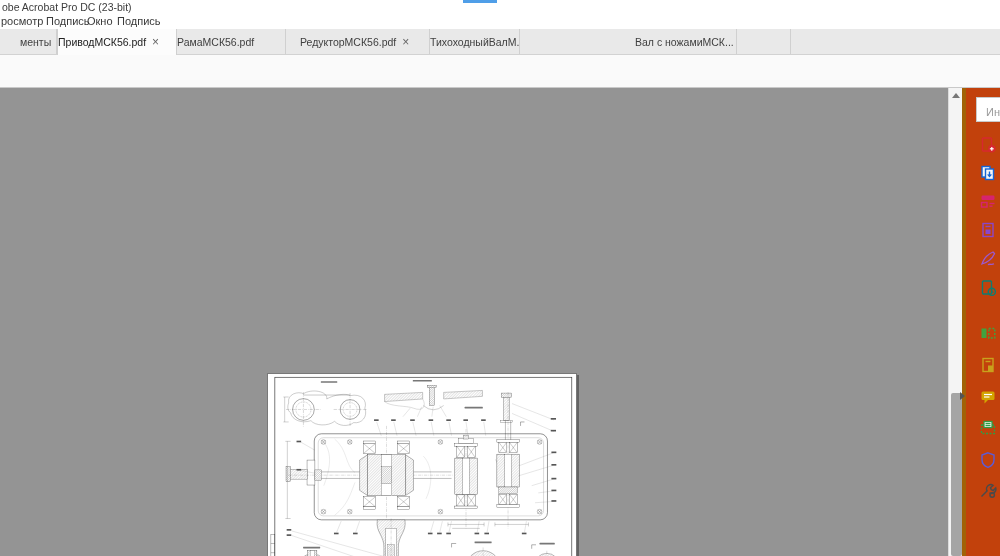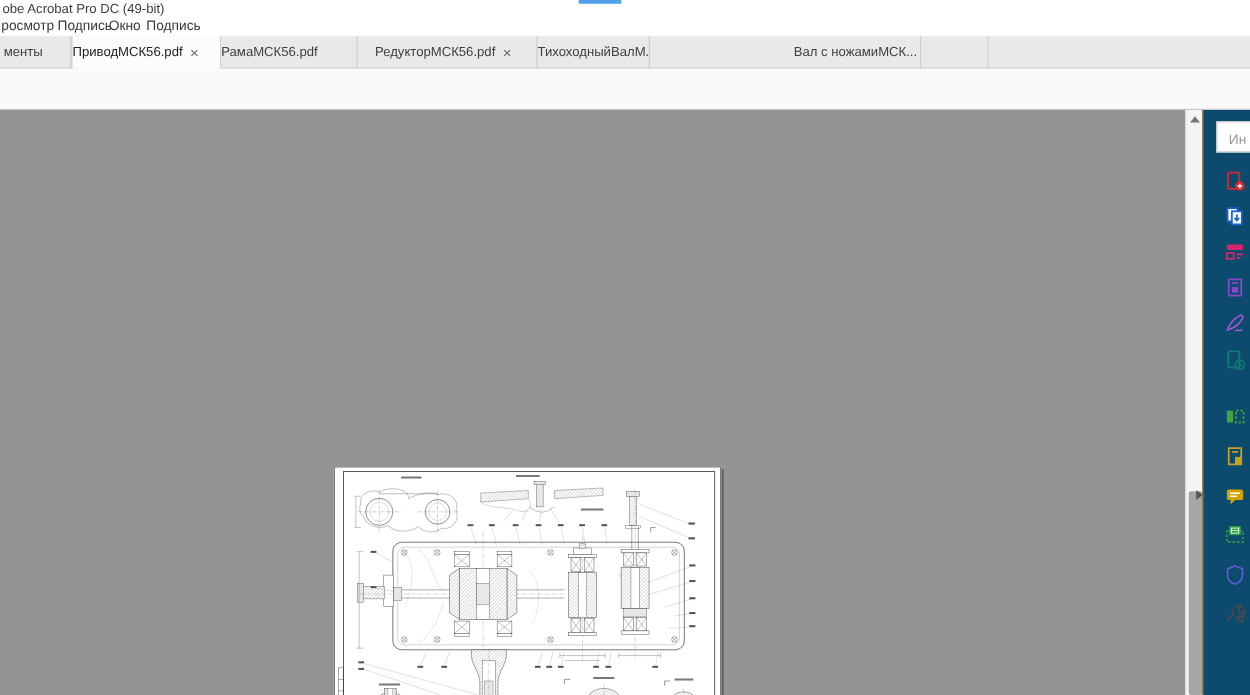--- a/index.html
+++ b/index.html
@@ -15,21 +15,21 @@
   .menubar { position:absolute; left:0; top:14px; width:1000px; height:15px; background:#fff;text-align:right; }
   .menubar span { position:absolute; top:1px; font-size:11px; color:#3a3a3a; cursor:default; white-space:nowrap; }
 
   
   .tabbar { position:absolute; left:0; top:29px; width:1000px; height:26px; background:#e9e9e9; }
   .tabbar::after { content:""; position:absolute; left:0; bottom:0; width:1000px; height:1px; background:#d2d2d2; }
   .tab { position:absolute; top:0; height:26px; display:flex; align-items:center; 
          border-right:1px solid #d0d0d0; color:#3f3f3f; font-size:10.5px; white-space:nowrap; overflow:hidden; }
   .tab.active { background:#fcfcfc; z-index:2; color:#222; border-left:1px solid #d0d0d0; }
   .tab .close { margin-left:6px; font-size:12px; color:#666; line-height:1; }
-  .tab.first { justify-content:flex-start; padding-left:3px; border-right:1px solid #d0d0d0; }
+  .tab.first { justify-content:flex-start; padding-left:20px; border-right:1px solid #d0d0d0; }
   .tab-extra-sep { position:absolute; left:790px; top:0; width:1px; height:26px; background:#d0d0d0; }
 
   
   .toolbar { position:absolute; left:0; top:55px; width:1000px; height:33px; background:#fafafa; border-bottom:1px solid #c9c9c9; }
   .tbtn { position:absolute; top:60px; width:20px; height:20px; display:flex; align-items:center; justify-content:center; }
   .tsep { position:absolute; top:59px; width:1px; height:22px; background:#d8d8d8; }
   .page-input { position:absolute; left:345px; top:61px; width:24px; height:18px; border:1px solid #cfcfcf; border-bottom:1px solid #8a8a8a;
                 background:#fff; text-align:center; font-size:11px; color:#333; font-family:"Liberation Sans",sans-serif; }
   .page-of { position:absolute; left:374px; top:64px; font-size:11px; color:#4a4a4a; }
   .zoom-ctl { position:absolute; left:527px; top:61px; width:50px; height:18px; border-bottom:1px solid #bdbdbd; color:#4a4a4a; font-size:11px; }
@@ -43,33 +43,33 @@
   .pdf-page { position:absolute; left:267px; top:285px; width:310px; height:227px; background:#fff;
               border:1px solid #787878; box-shadow:2px 2px 0 rgba(40,40,40,.45); }
   .pdf-page svg { display:block; width:100%; height:100%; }
 
   
   .vscroll { position:absolute; left:948px; top:88px; width:14px; height:468px; background:#f4f4f4; border-left:1px solid #dcdcdc; }
   .vscroll .up { position:absolute; left:3px; top:5px; width:0; height:0; border-left:4px solid transparent; border-right:4px solid transparent; border-bottom:5px solid #777; }
   .vscroll .thumb { position:absolute; left:1.5px; top:305px; width:11px; height:163px; background:#a5a5a5; border-radius:2px; }
 
   
-  .rpanel { position:absolute; left:962px; top:88px; width:38px; height:468px; background:#0c4a6e; border-left:1px solid #a16207; }
+  .rpanel { position:absolute; left:962px; top:88px; width:38px; height:468px; background:#c2410c; border-left:4px solid #a16207; }
   .collapse { position:absolute; left:-6px; top:304px; width:0; height:0; border-top:4px solid transparent; border-bottom:4px solid transparent; border-left:5px solid #555; }
   .tool-search { position:absolute; left:10px; top:9px; width:60px; height:25px; border:1px solid #c9c9c9; background:#fff;
                  font-size:11px; color:#9a9a9a; padding:4px 0 0 9px; font-family:"Liberation Sans",sans-serif; }
   .rtool { position:absolute; left:979px; width:18px; height:18px; }
 
   .icon-svg { display:block; }
 </style>
 </head>
 <body>
 
 <div class="titlebar">
-  <span class="title">obe Acrobat Pro DC (49-bit)</span>
+  <span class="title">obe Acrobat Pro DC (23-bit)</span>
   <div class="top-strip"></div>
 </div>
 
 <div class="menubar">
   <span style="left:1px">росмотр</span>
   <span style="left:46px">Подпись</span>
   <span style="left:87px">Окно</span>
   <span style="left:117px">Подпись</span>
 </div>
 

